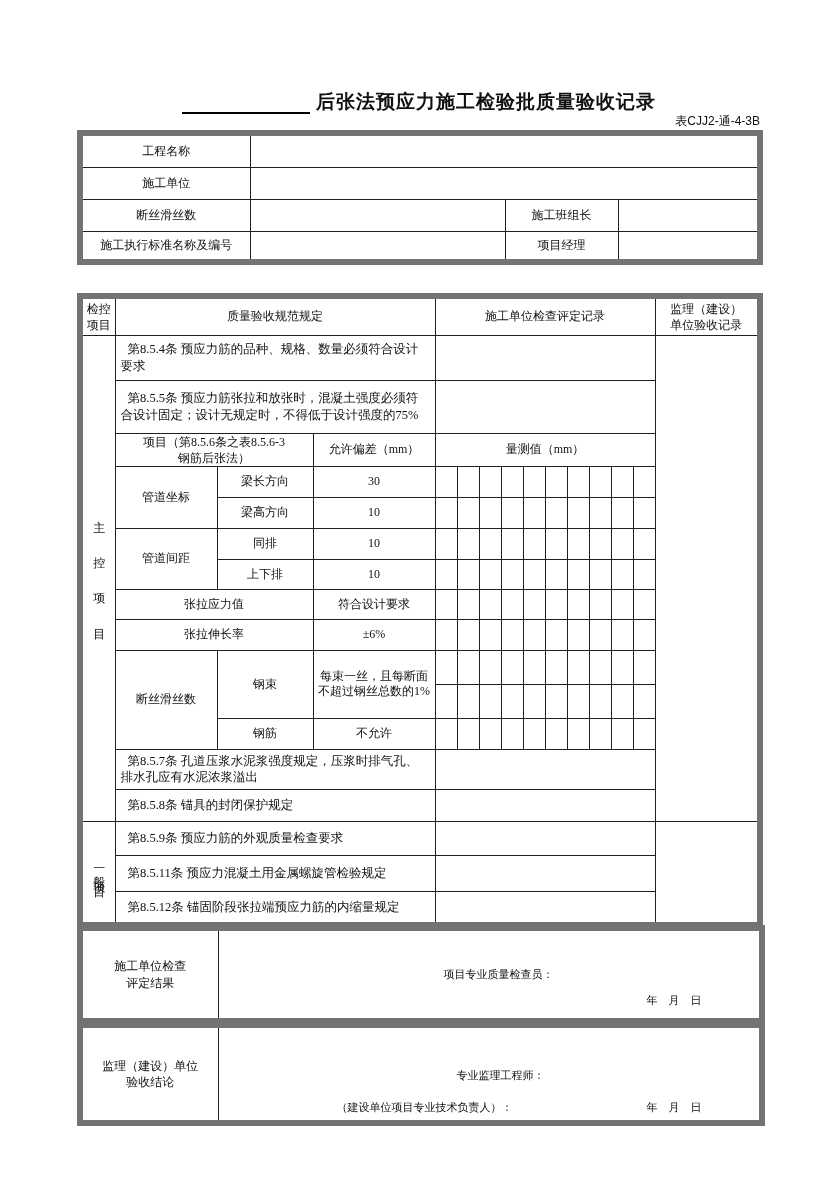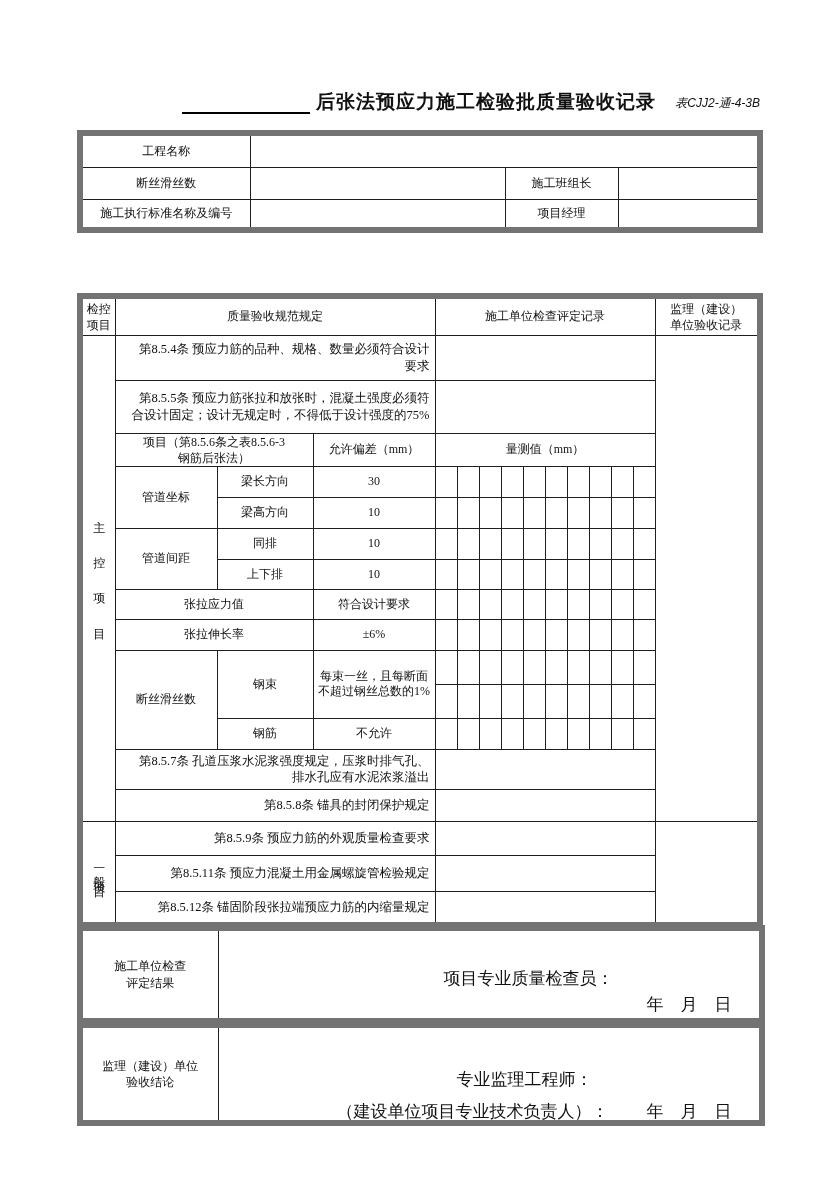--- a/index.html
+++ b/index.html
@@ -4,44 +4,44 @@
 <style>
   html,body{margin:0;padding:0;background:#ffffff;}
   .page{
     position:relative;width:838px;height:1186px;background:#ffffff;
     font-family:"Liberation Sans","DejaVu Sans",sans-serif;color:#111;
   }
   
   .title-row{position:absolute;top:90px;left:0;width:838px;display:flex;justify-content:center;align-items:center;}
   .title-blank{display:inline-block;width:128px;border-bottom:2px solid #000;height:22px;margin-right:6px;}
   .title-text{font-size:19px;font-weight:bold;letter-spacing:1px;line-height:1.2;}
-  .form-code{position:absolute;top:95px;right:78px;font-size:12px;font-style:italic;}
+  .form-code{position:absolute;top:113px;right:78px;font-size:12px;}
   
   table{border-collapse:collapse;table-layout:fixed;position:absolute;left:77px;width:682px;background:#fff;}
   table{border:6px solid #737373;}
   td{border:1px solid #1f1f1f;padding:0;font-size:12px;vertical-align:middle;color:#111;overflow:hidden;}
   .c{text-align:center;}
   .pre{white-space:pre-line;line-height:1.35;}
-  .spec{padding:2px 5px;text-indent:7px;line-height:1.3;text-align:right;font-size:12.5px;}
+  .spec{padding:2px 5px;text-indent:7px;line-height:1.3;text-align:left;font-size:12.5px;}
   .lbl{text-align:center;line-height:1.35;}
   .vert{display:inline-block;writing-mode:vertical-rl;text-orientation:upright;font-size:12px;}
   .vloose{letter-spacing:3em;margin-top:1.2em;}
   .vtight{letter-spacing:0.45em;margin-top:0.2em;}
   
   .i1{height:34px}.i2{height:32px}.i3{height:32px}.i4{height:31px}.i5{height:31px}
   
   .r39{height:39px}.r45{height:45px}.r53{height:53px}.r33{height:33px}
   .r31{height:31px}.r30{height:30px}.r34{height:34px}.r32{height:32px}
   .r36{height:36px}.r40{height:40px}
   #info{top:130px;}
   #main{top:293px;font-family:Liberation Serif, serif;}
   #sec1{top:925px;}
   #sec2{top:1022px;}
   #sec1 td,#sec2 td{position:relative;}
-  .abs{position:absolute;white-space:nowrap;font-size:17px;}
+  .abs{position:absolute;white-space:nowrap;font-size:11px;}
   .sec-h1{height:93px}.sec-h2{height:98px}
 </style>
 </head>
 <body>
 
 <div class="page">
 
   <div class="title-row">
     <span class="title-blank"></span>
     <span class="title-text">后张法预应力施工检验批质量验收记录</span>
@@ -51,20 +51,24 @@
   <table id="info">
     <colgroup>
         <col style="width:170px">
         <col style="width:255px">
         <col style="width:113px">
         <col style="width:142px">
       </colgroup>
     <tbody>
         <tr class="i1">
       <td class="lbl">工程名称</td>
+      <td colspan="3"></td>
+    </tr>
+    <tr class="i2">
+      <td class="lbl">施工单位</td>
       <td colspan="3"></td>
     </tr>
     <tr class="i3">
       <td class="lbl">断丝滑丝数</td>
       <td></td>
       <td class="lbl">施工班组长</td>
       <td></td>
     </tr>
     <tr class="i5">
       <td class="lbl">施工执行标准名称及编号</td>

